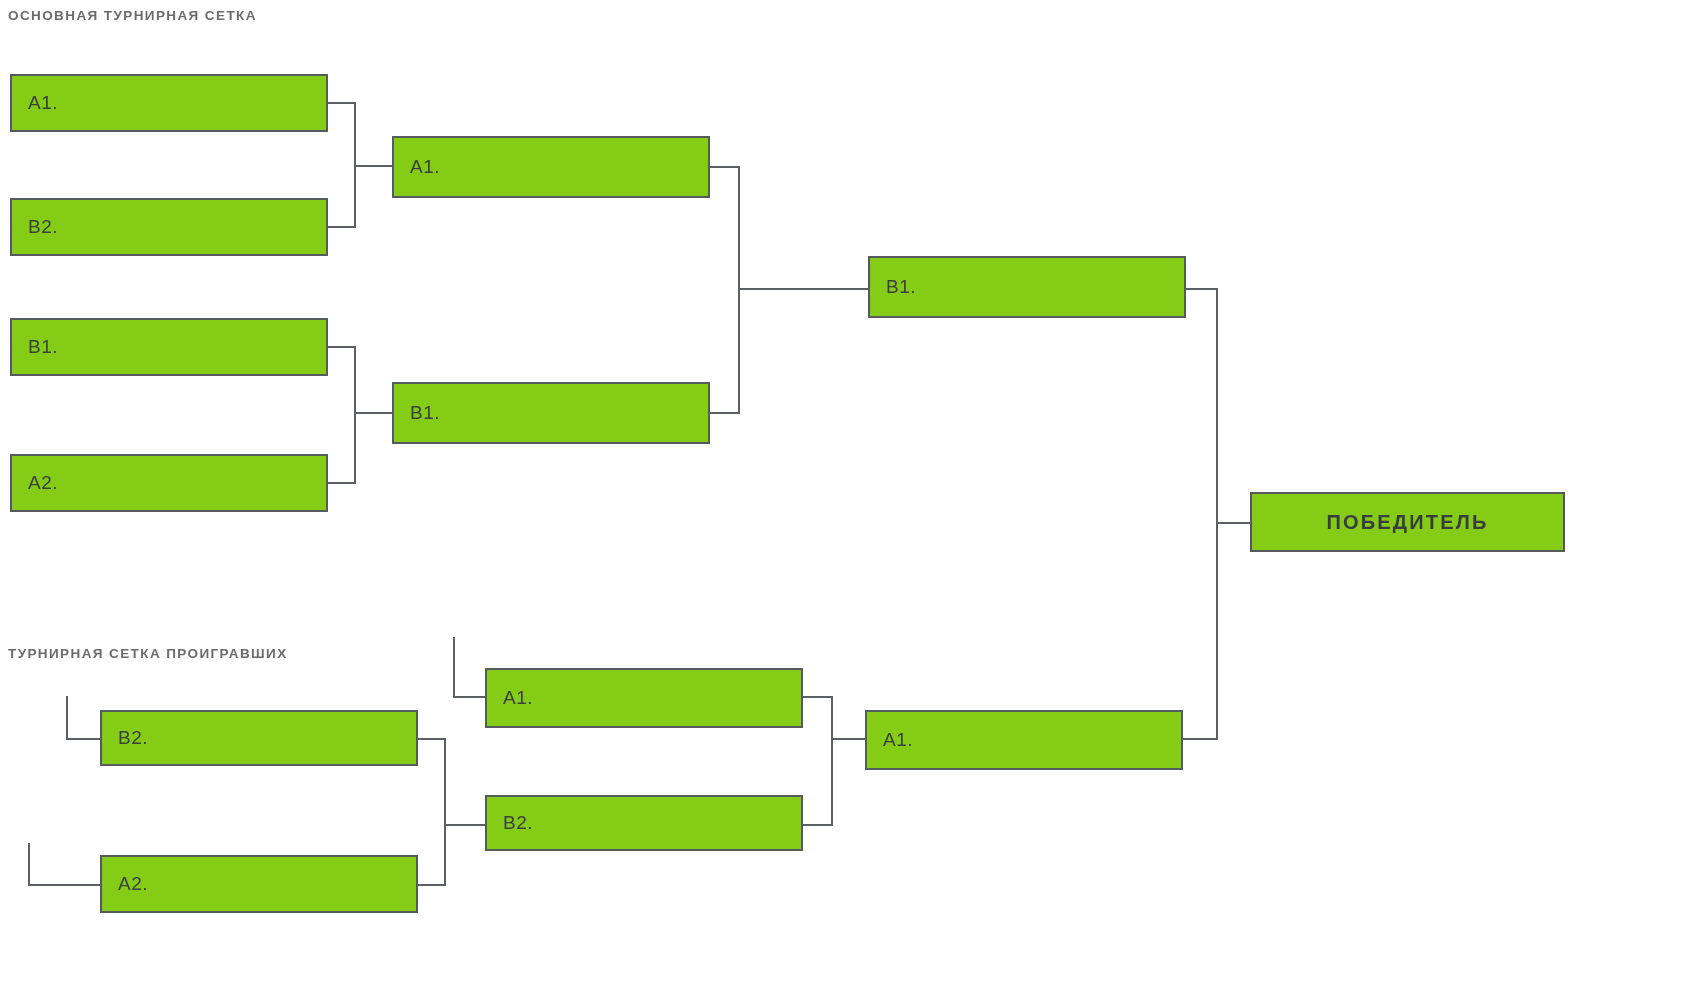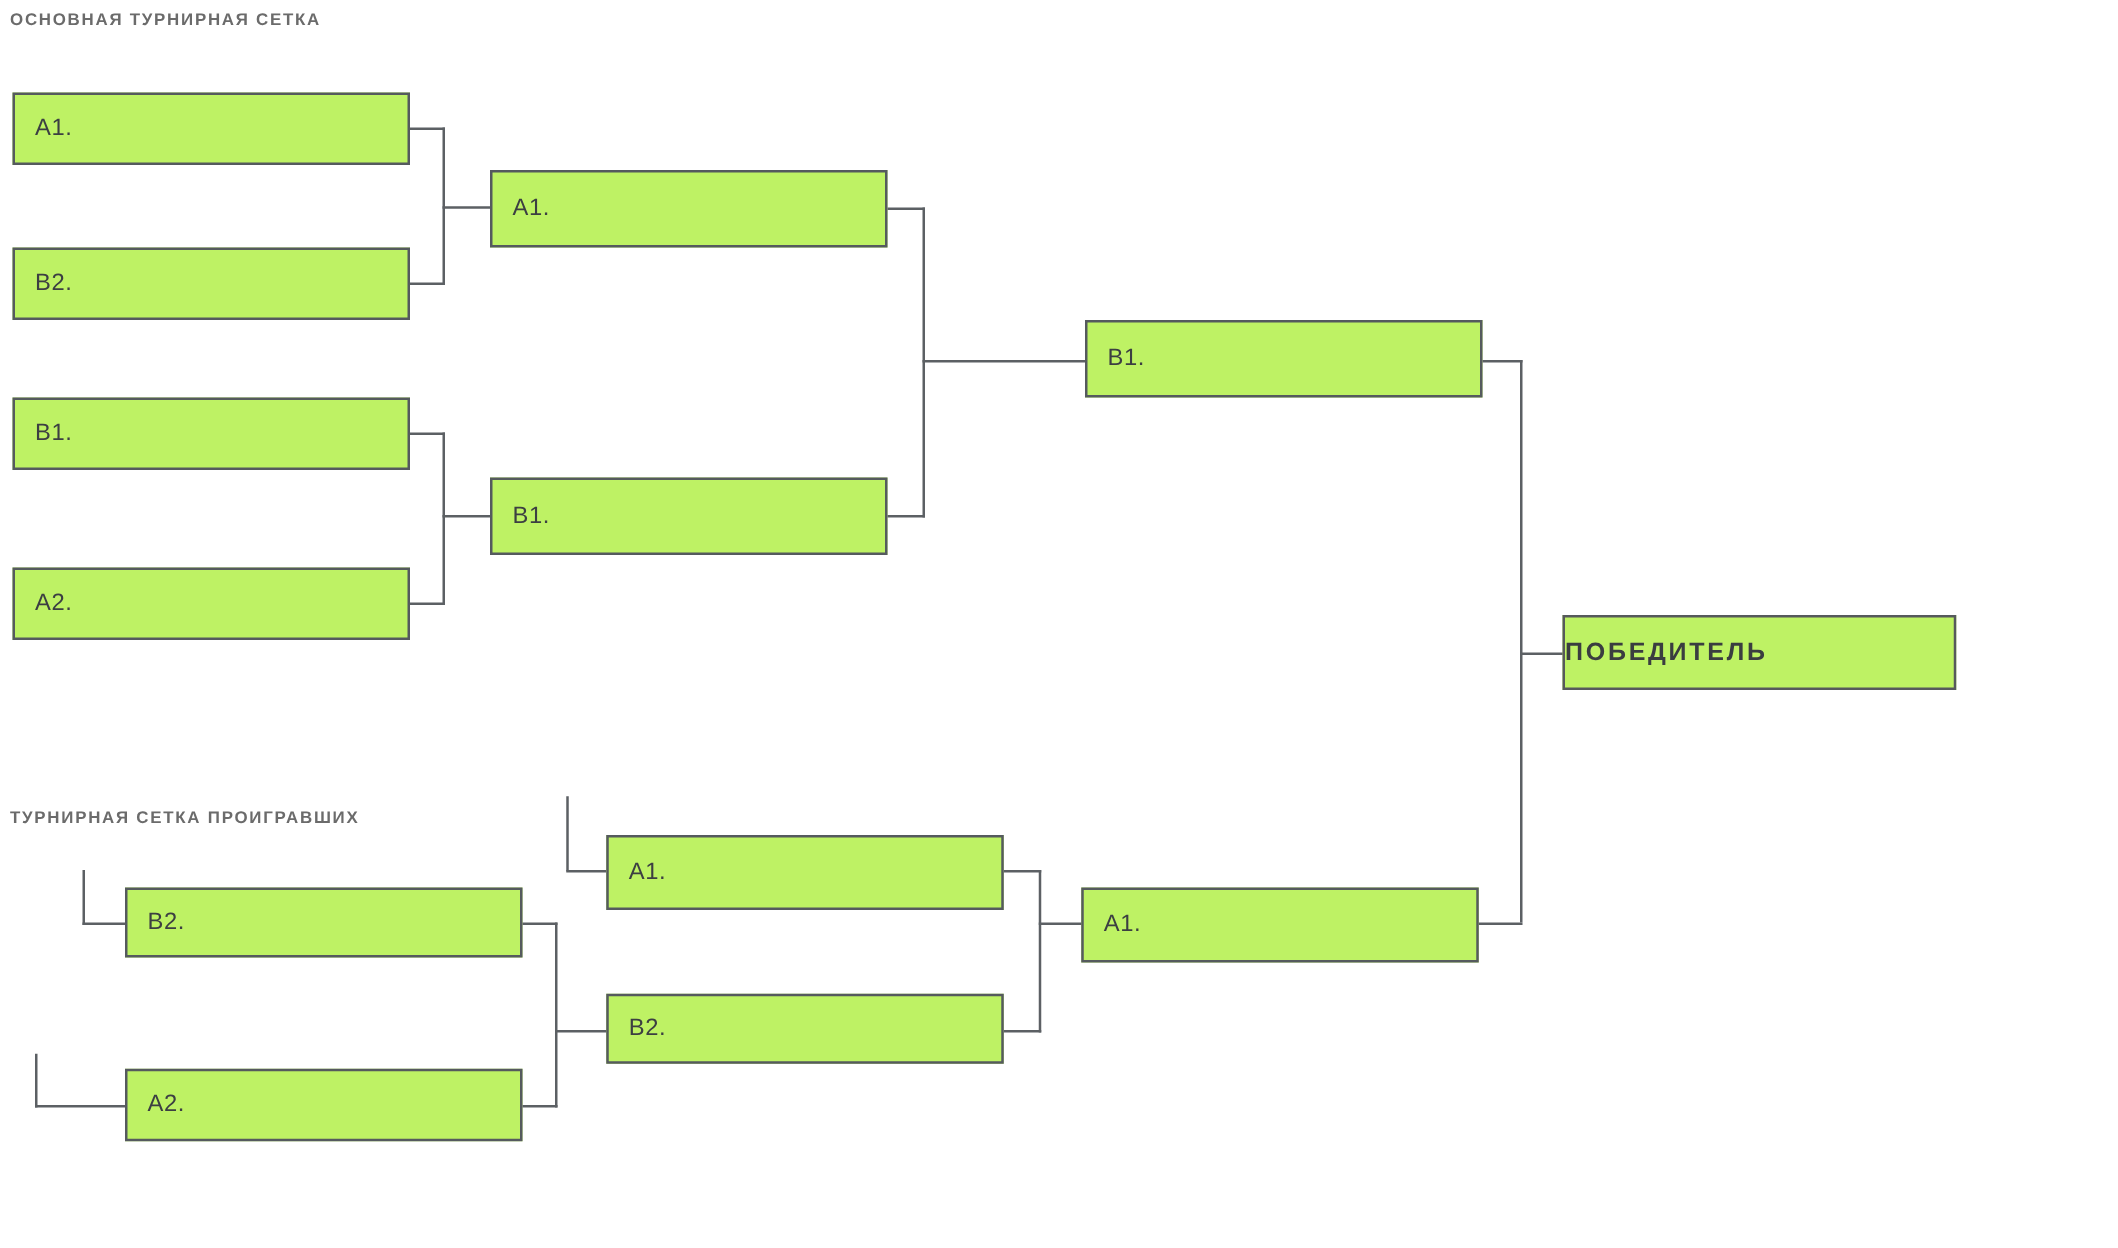--- a/index.html
+++ b/index.html
@@ -18,34 +18,35 @@
     letter-spacing:1.4px;
     color:#6b6b6b;
     white-space:nowrap;
     text-transform:uppercase;
   }
 
   
   .box{
     position:absolute;
     box-sizing:border-box;
-    background:#bef264;
+    background:#84cc16;
     border:2px solid #555a5e;
     display:flex;
     align-items:center;
   }
   .box .lbl{
     padding-left:16px;
     font-size:19px;
     color:#3c3f42;
     letter-spacing:.5px;
     white-space:nowrap;
   }
   .box.winner{
     border:2px solid #56595c;
+    justify-content:center;
   }
   .box.winner .lbl{
     padding-left:0;
     font-size:20px;
     font-weight:bold;
     letter-spacing:2.2px;
     color:#3a3d40;
   }
 
   

